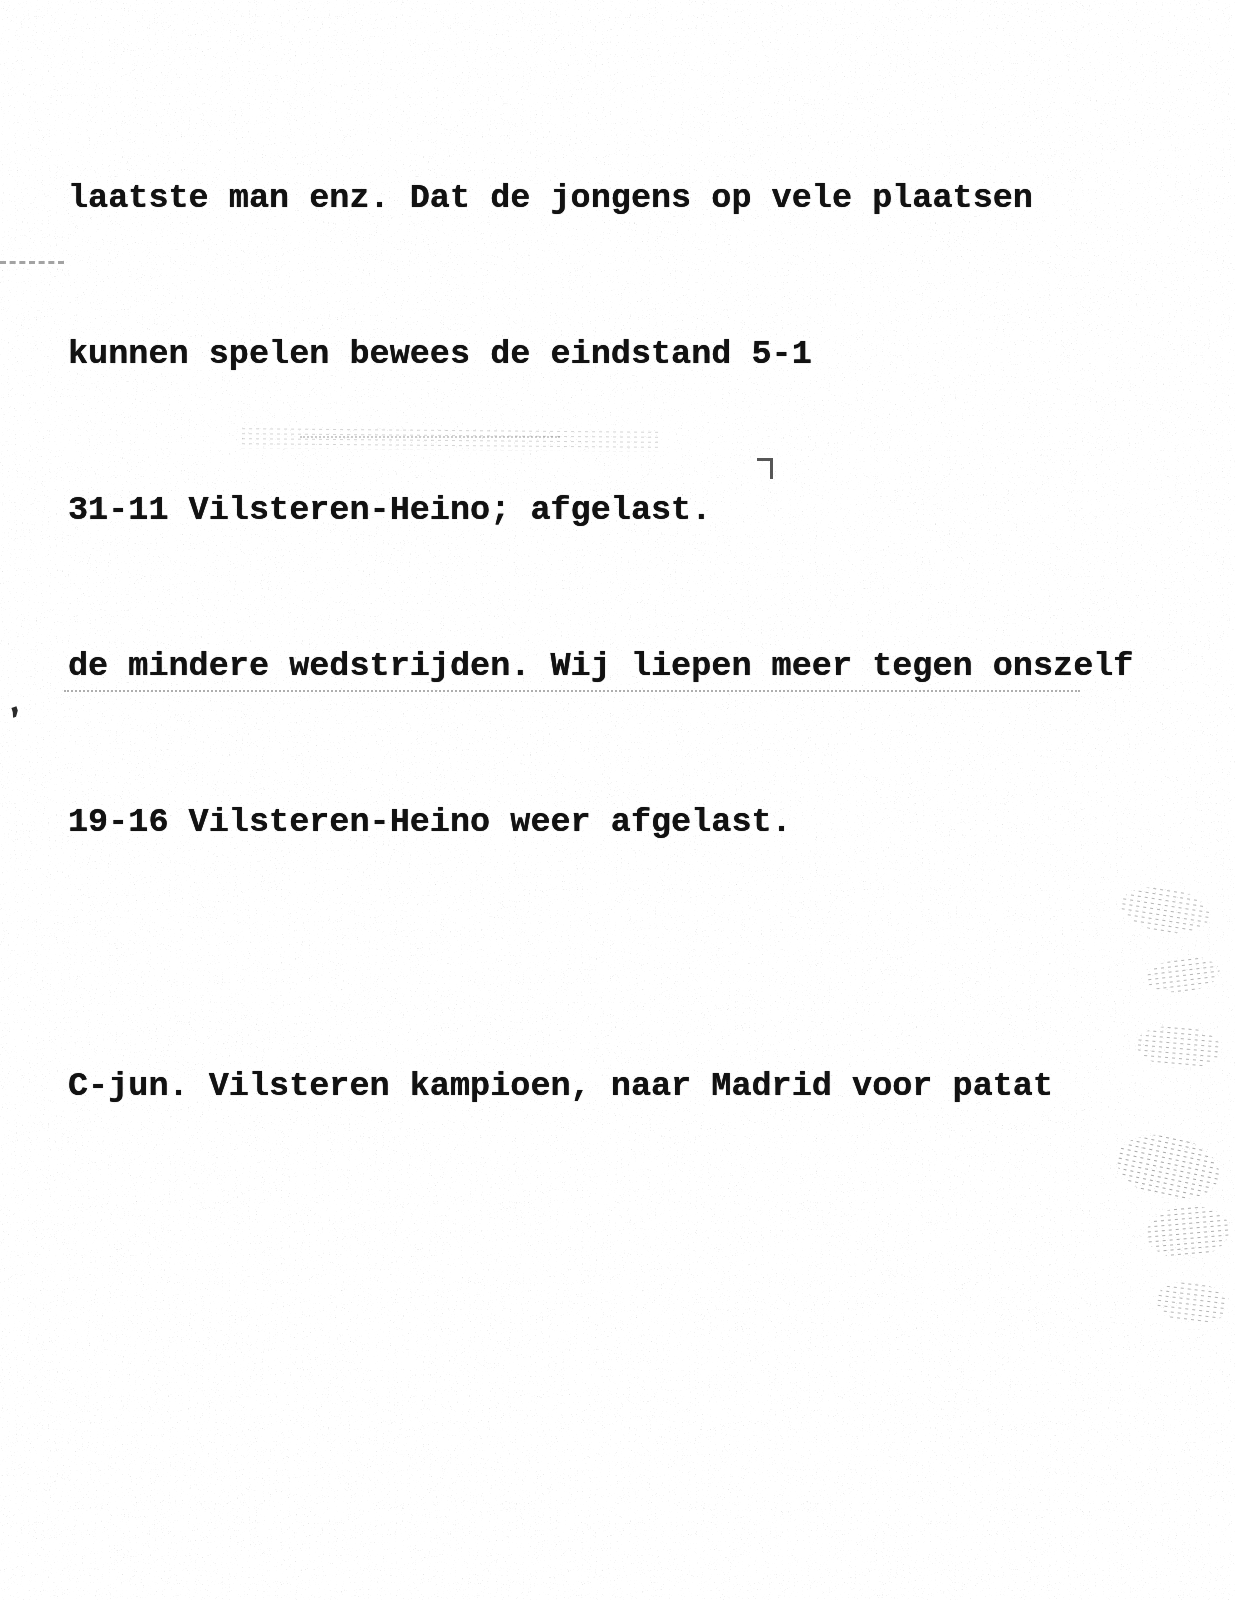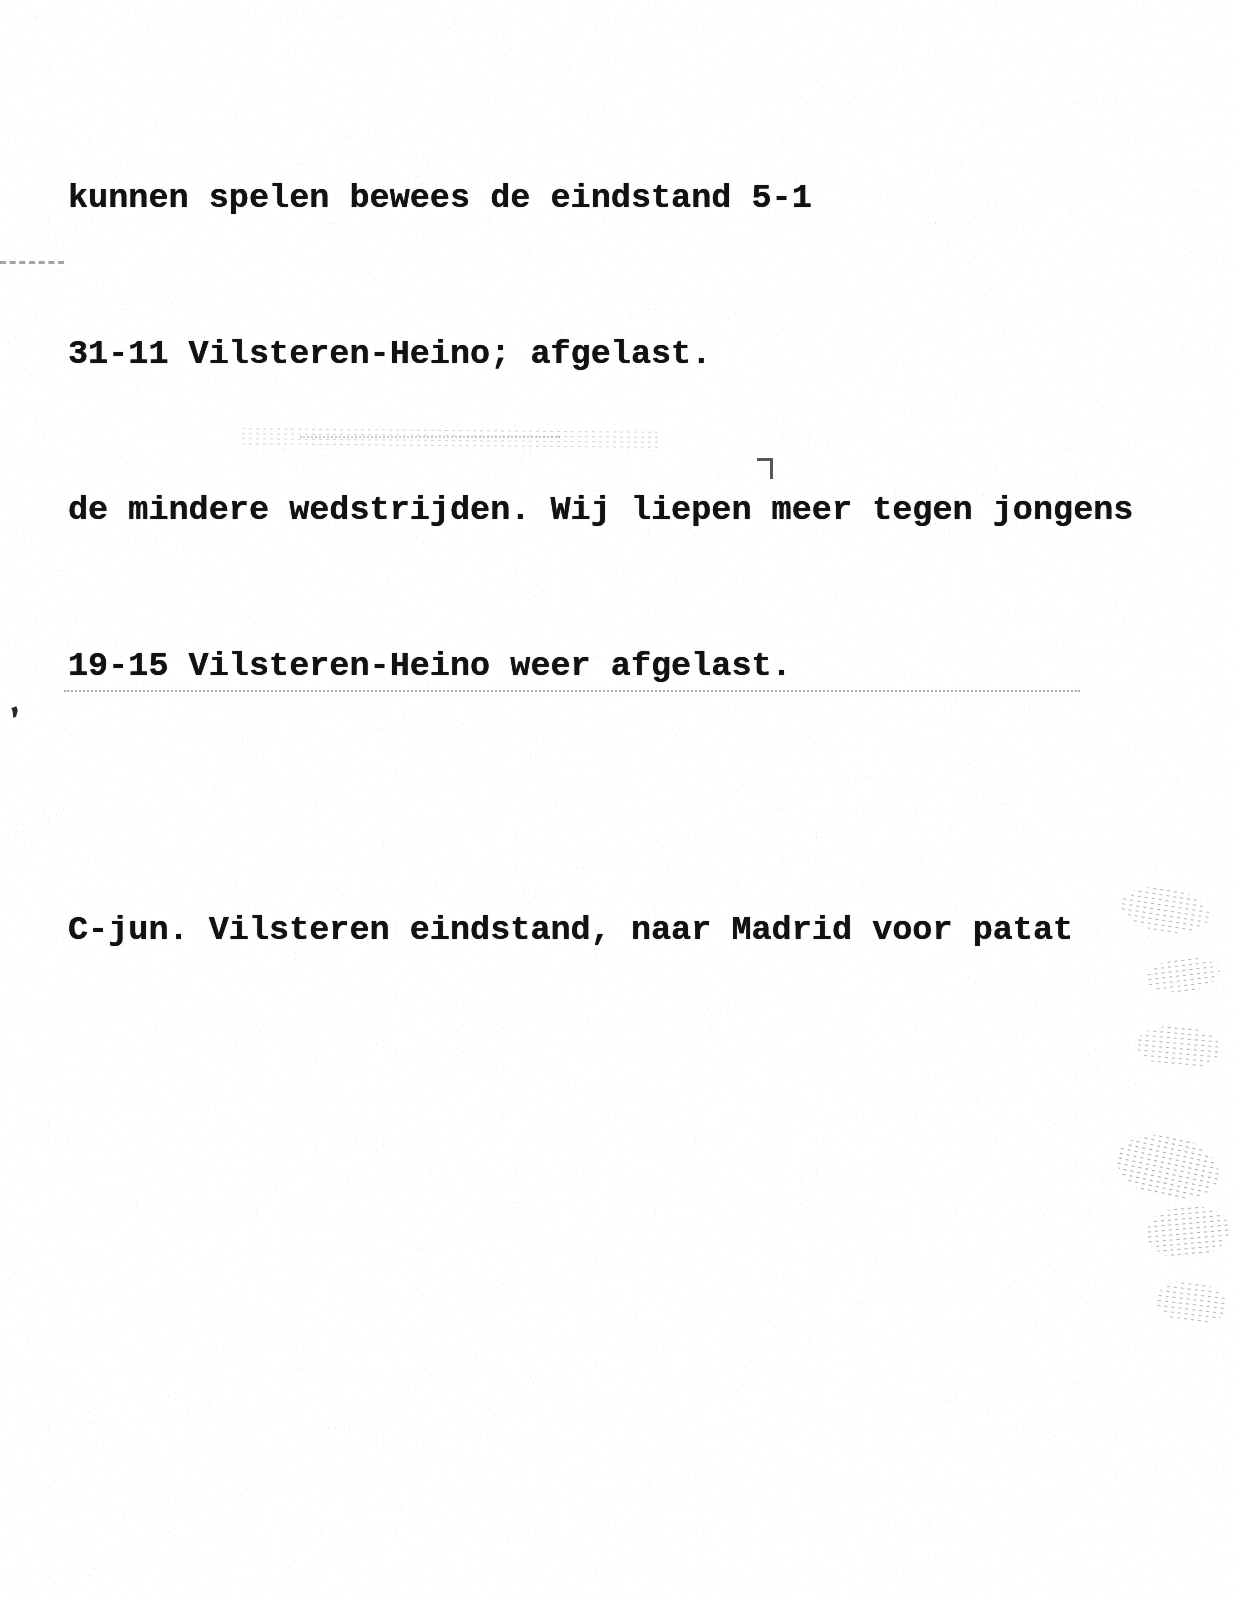--- a/index.html
+++ b/index.html
@@ -84,26 +84,27 @@
   <div class="speck sp1"></div>
   <div class="speck sp2"></div>
   <div class="speck sp3"></div>
   <div class="speck sp4"></div>
   <div class="speck sp5"></div>
   <div class="speck sp6"></div>
   <div class="speck sp7"></div>
 
   <div class="textcol">
 
+    <div class="ln">laatste man enz. Dat de jongens op vele plaatsen</div>
     <div class="ln">kunnen spelen bewees de eindstand 5-1</div>
     <div class="ln">31-11 Vilsteren-Heino; afgelast.</div>
-    <div class="ln">de mindere wedstrijden. Wij liepen meer tegen jongens</div>
-    <div class="ln">19-15 Vilsteren-Heino weer afgelast.</div>
+    <div class="ln">de mindere wedstrijden. Wij liepen meer tegen onszelf</div>
+    <div class="ln">19-16 Vilsteren-Heino weer afgelast.</div>
 
-    <div class="ln gap-lg">C-jun. Vilsteren eindstand, naar Madrid voor patat</div>
+    <div class="ln gap-lg">C-jun. Vilsteren kampioen, naar Madrid voor patat</div>
     
 
     
 
     
     
 
     
     
     

